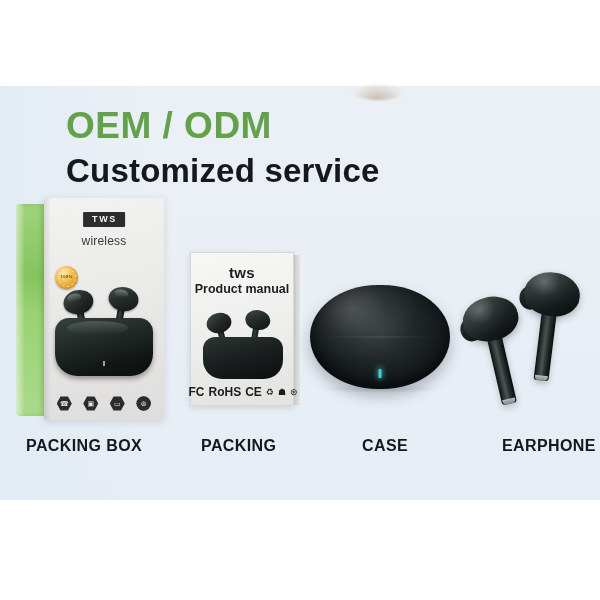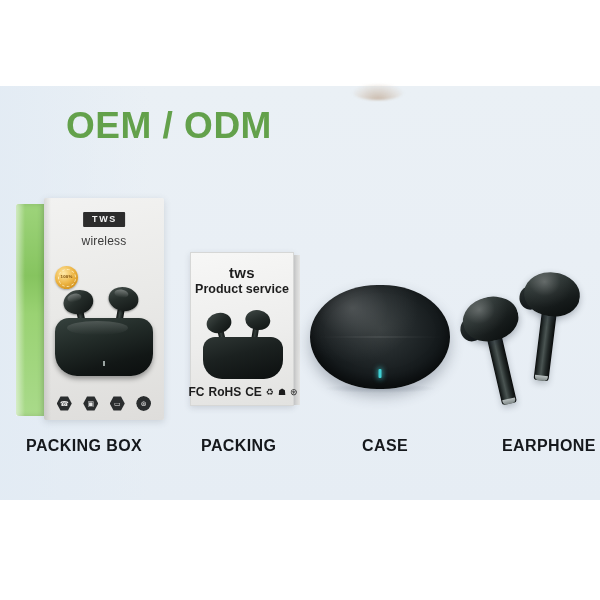--- a/index.html
+++ b/index.html
@@ -238,20 +238,21 @@
 <div class="canvas">
 
   <div class="band-top"></div>
   <div class="band-main"></div>
   <div class="tint-left"></div>
   <div class="smudge"></div>
   <div class="band-bottom"></div>
 
   <div class="headline">
     <div class="h-oem">OEM / ODM</div>
+    <div class="h-sub">Customized service</div>
   </div>
 
   <div class="row">
 
     <div class="slot">
       <div class="box">
         <div class="box-spine"></div>
         <div class="box-face">
 
           <div class="tws-badge">TWS</div>
@@ -285,21 +286,21 @@
         </div>
       </div>
     </div>
 
     <div class="slot">
       <div class="manual">
         <div class="manual-edge"></div>
         <div class="manual-page">
 
           <div class="m-title">tws</div>
-          <div class="m-sub">Product service</div>
+          <div class="m-sub">Product manual</div>
 
           <div class="m-photo">
             <div class="m-bud l">
               <div class="s"></div>
               <div class="h"></div>
             </div>
             <div class="m-bud r">
               <div class="s"></div>
               <div class="h"></div>
             </div>

